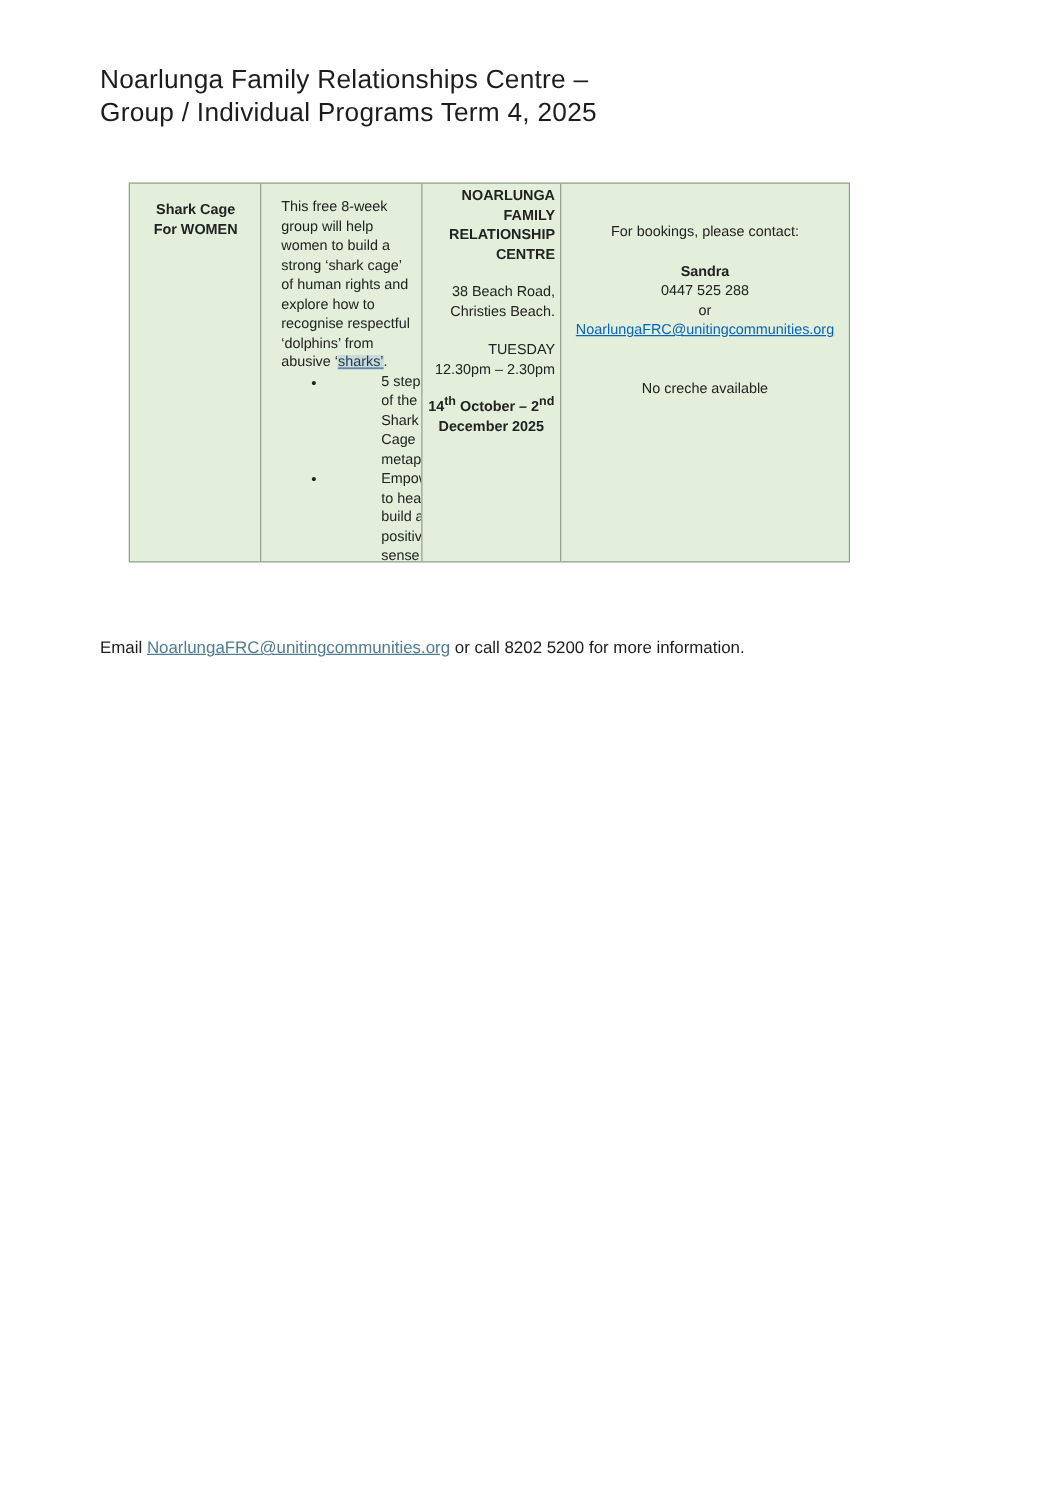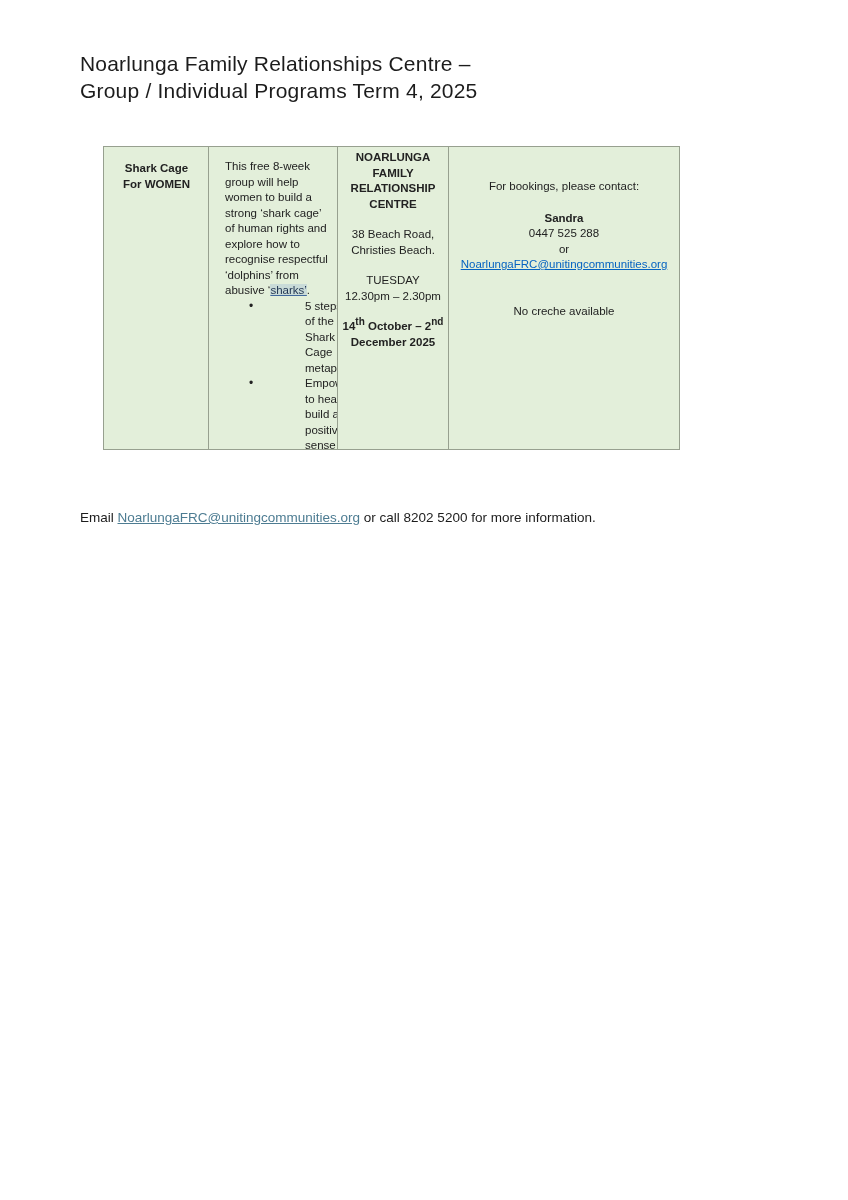--- a/index.html
+++ b/index.html
@@ -80,21 +80,21 @@
   ul.desc-bullets li .marker {
     width: 20px;
     flex: 0 0 20px;
   }
   ul.desc-bullets li .marker::before {
     content: "•";
     font-size: 12px;
   }
   ul.desc-bullets li .btext { flex: 1; }
 
-  .venue-block { margin-bottom: 15px; }
+  .venue-block { margin-bottom: 15px; text-align: right; }
   .venue-name { font-weight: 700; }
   .venue-dates { font-weight: 700; }
   sup.ord {
     font-size: 10px;
     vertical-align: super;
     line-height: 0;
   }
 
   .book-heading { margin-bottom: 16px; }
   .book-name { font-weight: 700; }

